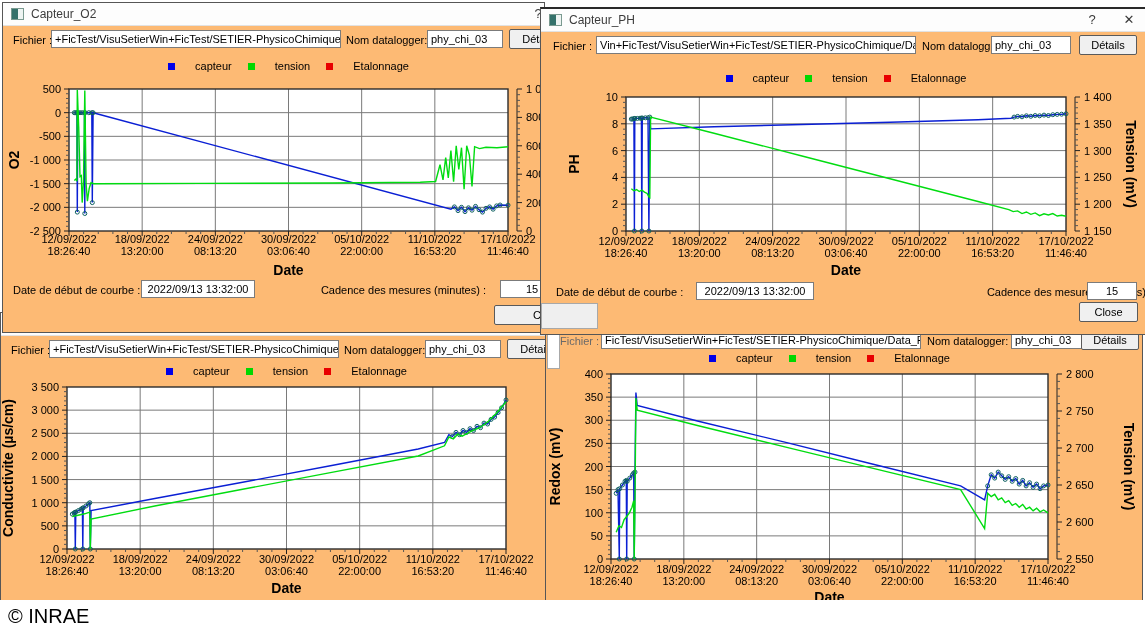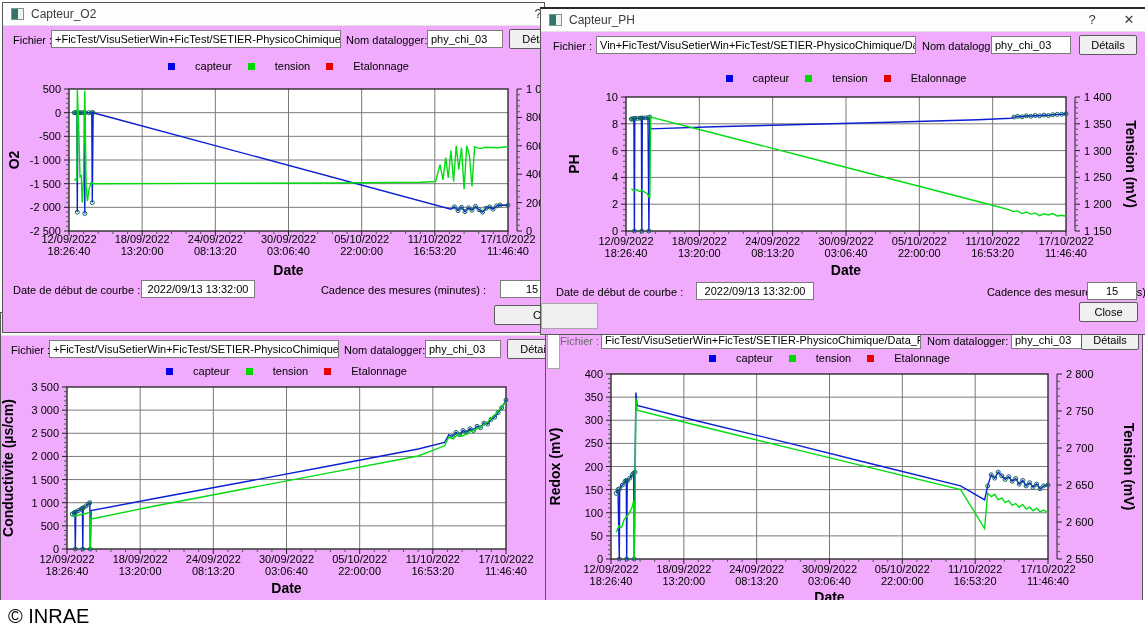--- a/index.html
+++ b/index.html
@@ -1,18 +1,18 @@
 <!DOCTYPE html>
 <html><head>
 <meta charset="utf-8">
 <style>
   html,body{margin:0;padding:0;}
   body{width:1145px;height:640px;position:relative;overflow:hidden;background:#ffffff;
        font-family:"Liberation Sans",sans-serif;}
-  .window{position:absolute;background:#f0abfc;border:1px solid #565656;box-sizing:border-box;overflow:hidden;}
+  .window{position:absolute;background:#fdba74;border:1px solid #565656;box-sizing:border-box;overflow:hidden;}
   .titlebar{position:absolute;left:0;top:0;right:0;height:22px;background:#fdfdfd;border-bottom:1px solid #e2e2e2;}
   .vi-icon{position:absolute;left:8px;top:5px;width:13px;height:12px;box-sizing:border-box;
            border:1px solid #7a9a90;background:linear-gradient(to right,#35726b 0 6px,#eef4f2 6px);}
   .win-title{position:absolute;left:28px;top:4px;font-size:12px;color:#3c3c3c;white-space:nowrap;}
   .tb-btn{position:absolute;top:3px;width:16px;text-align:center;font-size:13px;color:#3a3a3a;cursor:default;}
   .lbl{position:absolute;font-size:11px;color:#000;white-space:nowrap;}
   .inputbox{position:absolute;background:#fff;border:1px solid #7b7b7b;font-size:11px;line-height:16px;
             height:18px;padding:0 3px;white-space:nowrap;overflow:hidden;box-sizing:border-box;color:#000;}
   .center-text{text-align:center;}
   .btn{position:absolute;background:#f0f0f0;border:1px solid #5a5a5a;border-radius:2px;font-size:11px;

